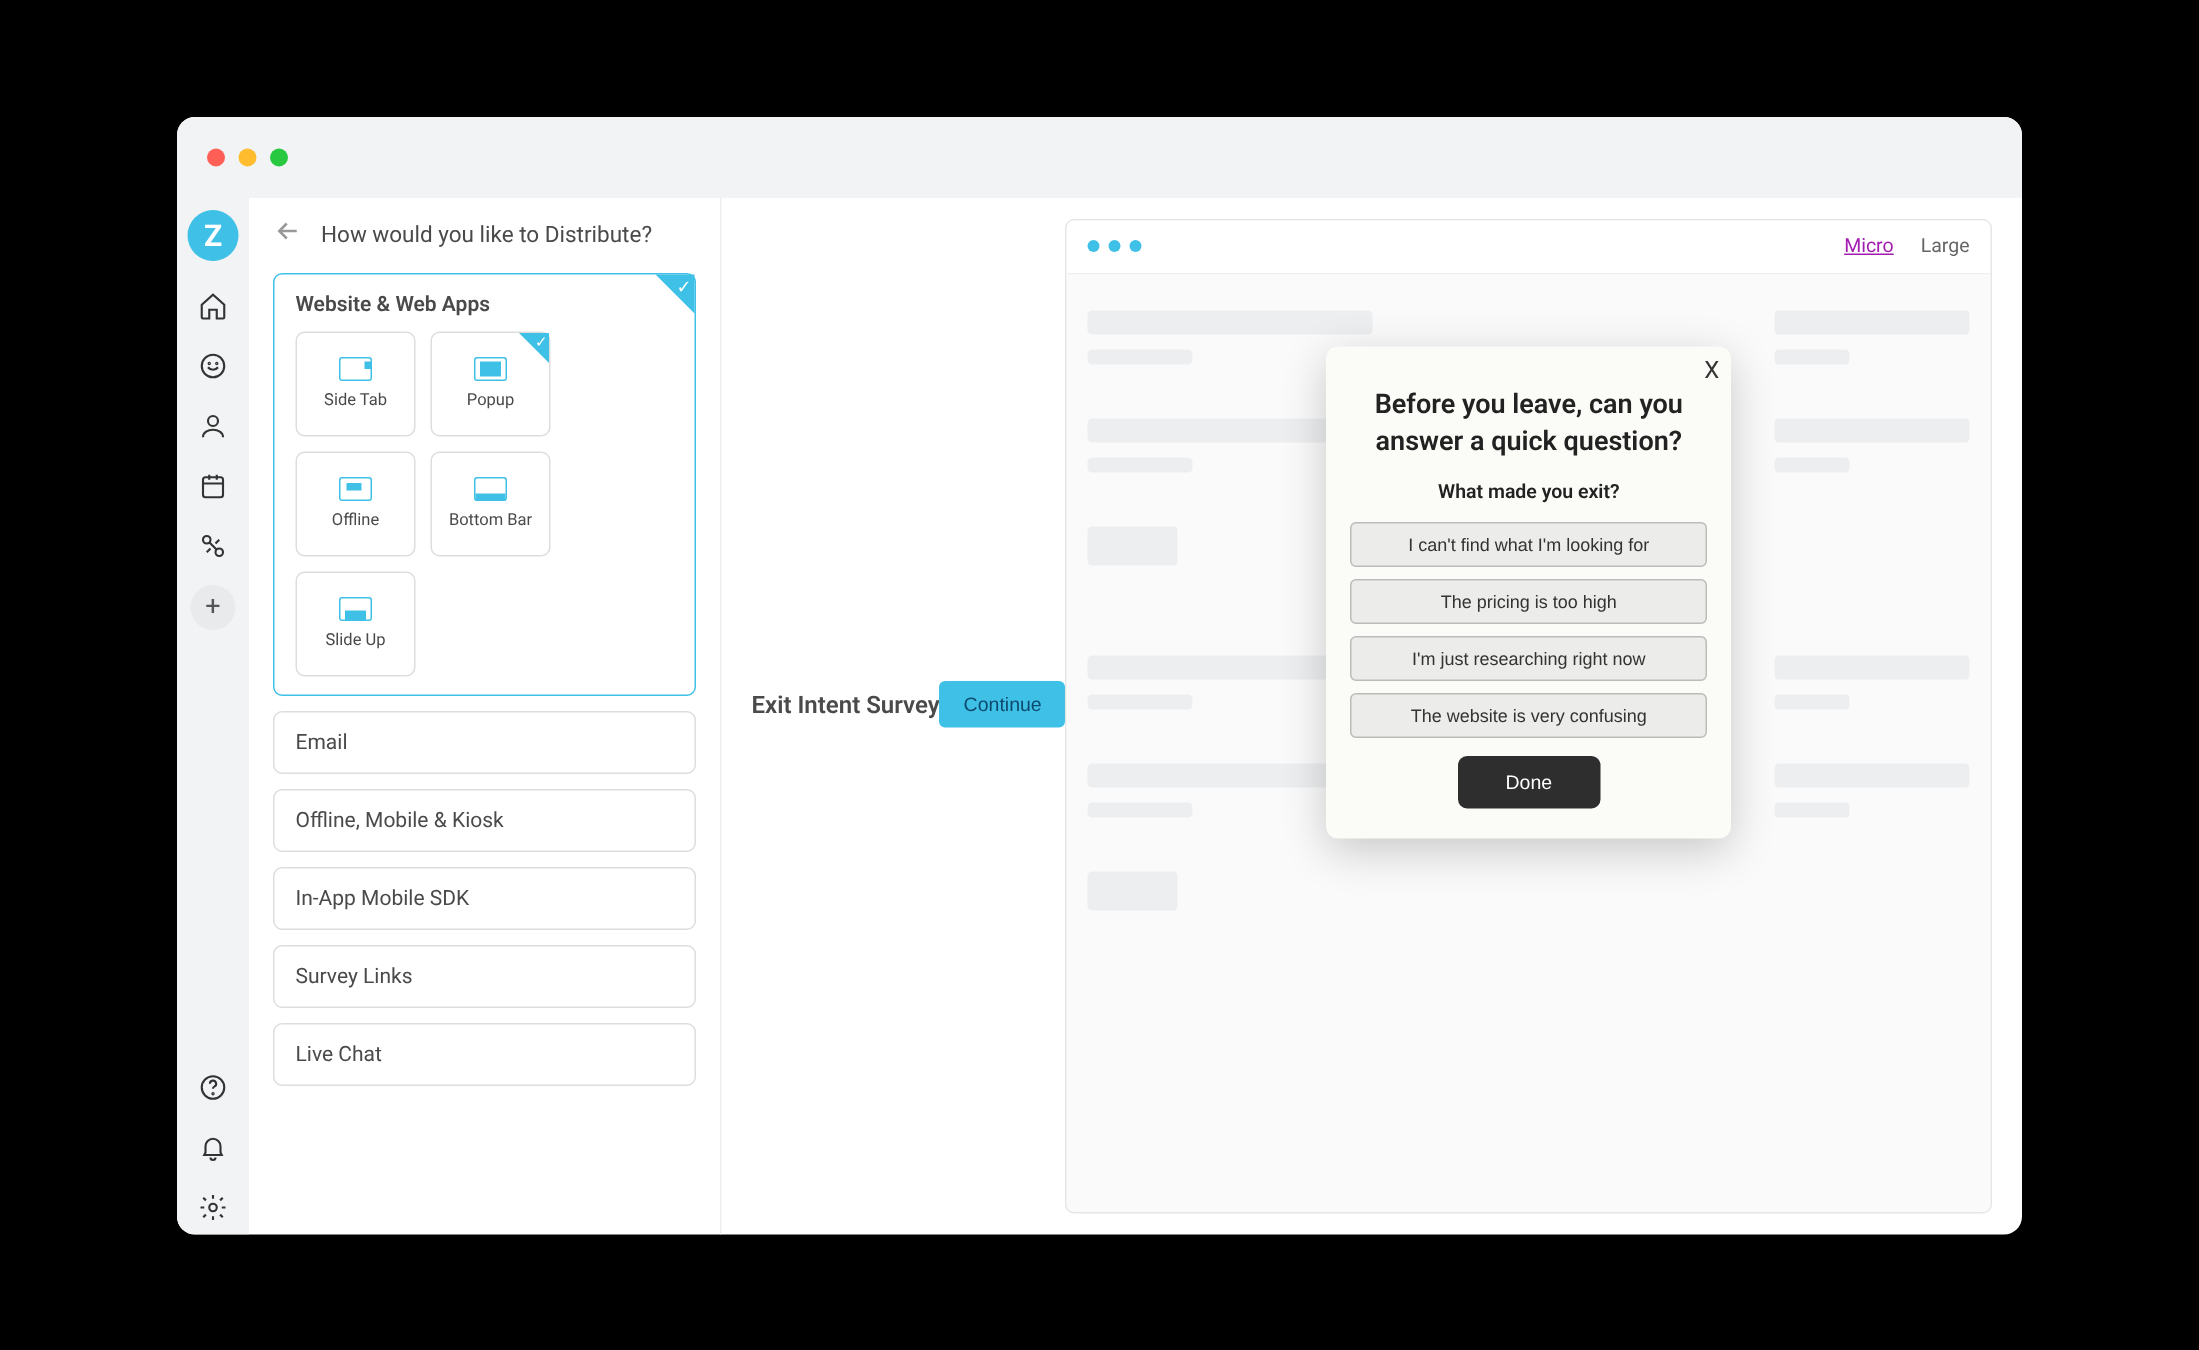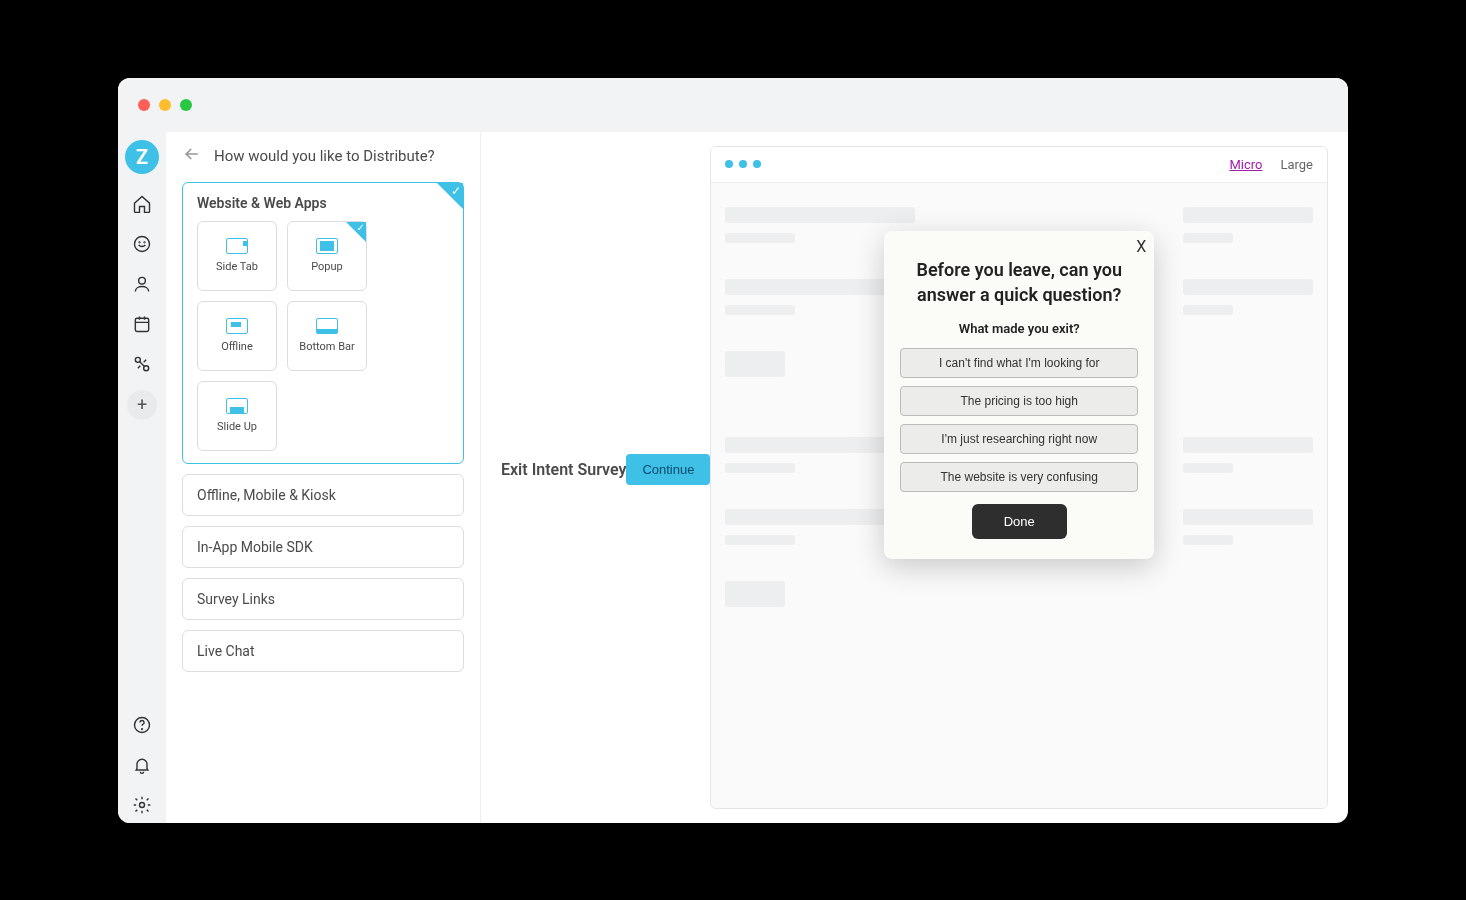--- a/index.html
+++ b/index.html
@@ -312,20 +312,21 @@
             <div class="tile-icon bottombar"></div>
             <span>Bottom Bar</span>
           </div>
           <div class="tile">
             <div class="tile-icon slideup"></div>
             <span>Slide Up</span>
           </div>
         </div>
       </div>
 
+      <div class="dist-card"><span>Email</span></div>
       <div class="dist-card"><span>Offline, Mobile &amp; Kiosk</span></div>
       <div class="dist-card"><span>In-App Mobile SDK</span></div>
       <div class="dist-card"><span>Survey Links</span></div>
       <div class="dist-card"><span>Live Chat</span></div>
     </div>
 
     <div class="right-panel">
       <div class="rp-header">
         <span class="rp-title">Exit Intent Survey</span>
         <button class="continue-btn">Continue</button>

